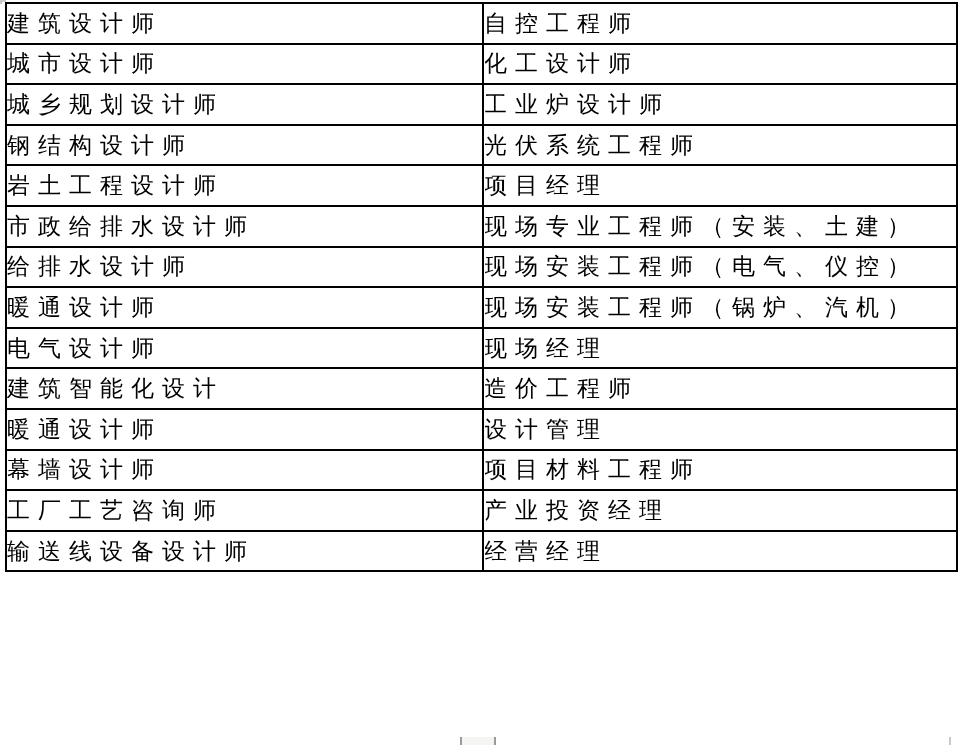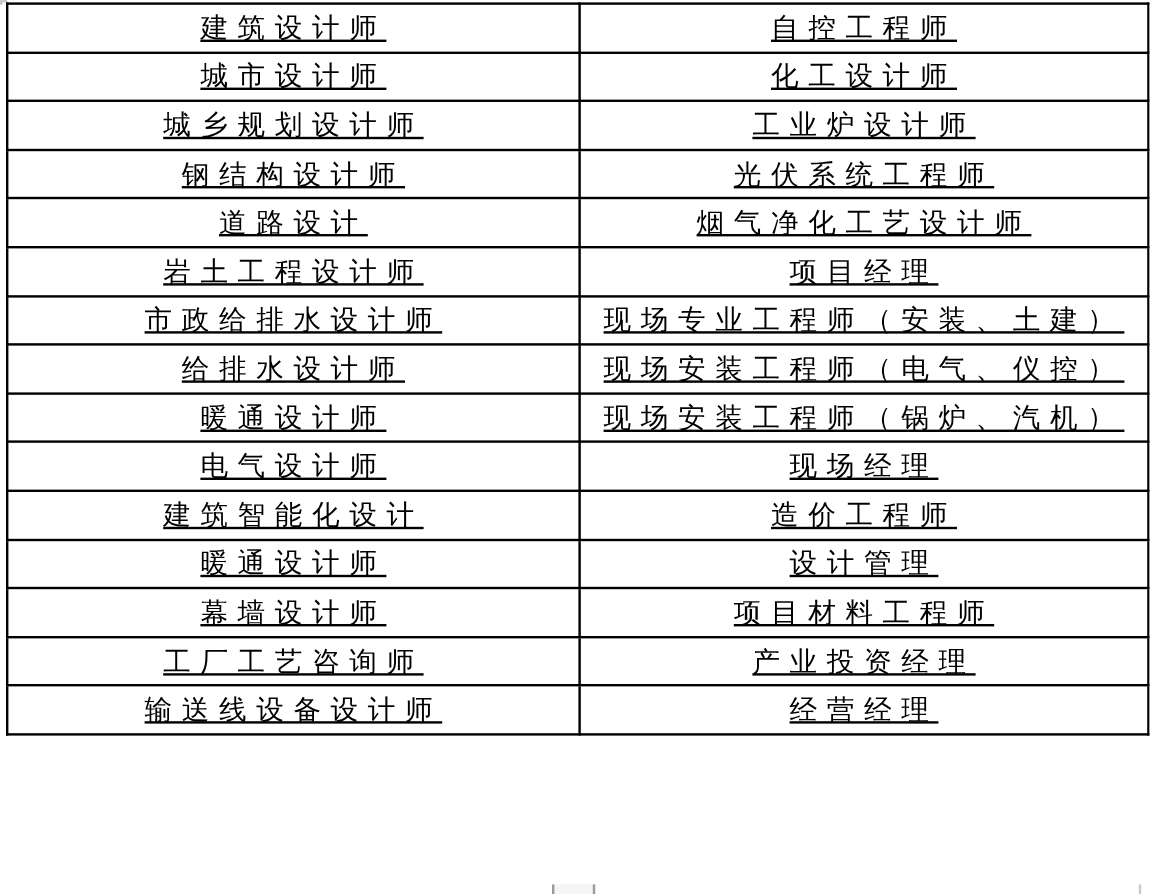--- a/index.html
+++ b/index.html
@@ -17,28 +17,26 @@
     left: 5px;
     top: 2px;
     width: 947px;
     border-collapse: collapse;
     table-layout: fixed;
   }
   .job-table td {
     border: 2px solid #000000;
     height: 38.6px;
     padding: 0;
-    text-align: center;
     vertical-align: middle;
     font-size: 23px;
     color: #000000;
     letter-spacing: 8px;
     white-space: nowrap;
     overflow: hidden;
-    text-decoration: underline;
   }
   .col-left  { width: 475px; }
   .col-right { width: 472px; border-radius: 16px; }
 
   
   .corner-artifact {
     position: absolute;
     left: 0;
     top: 0;
     width: 6px;
@@ -84,24 +82,20 @@
     </tr>
     <tr>
       <td class="col-left">城乡规划设计师</td>
       <td class="col-right">工业炉设计师</td>
     </tr>
     <tr>
       <td class="col-left">钢结构设计师</td>
       <td class="col-right">光伏系统工程师</td>
     </tr>
     <tr>
-      <td class="col-left">道路设计</td>
-      <td class="col-right">烟气净化工艺设计师</td>
-    </tr>
-    <tr>
       <td class="col-left">岩土工程设计师</td>
       <td class="col-right">项目经理</td>
     </tr>
     <tr>
       <td class="col-left">市政给排水设计师</td>
       <td class="col-right">现场专业工程师（安装、土建）</td>
     </tr>
     <tr>
       <td class="col-left">给排水设计师</td>
       <td class="col-right">现场安装工程师（电气、仪控）</td>

